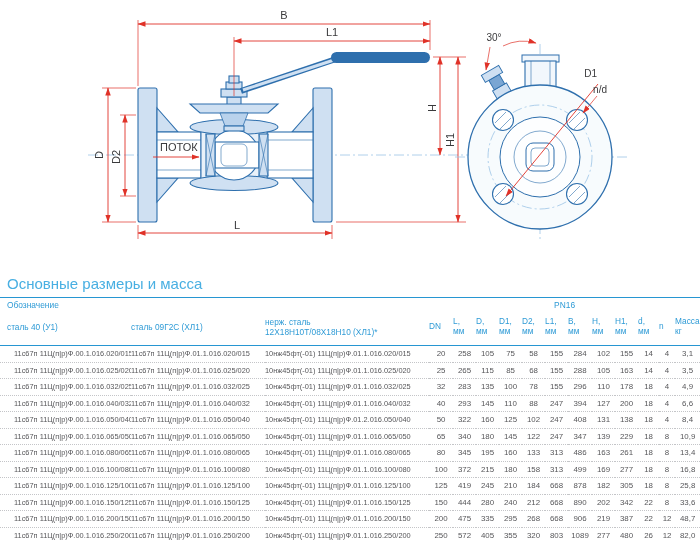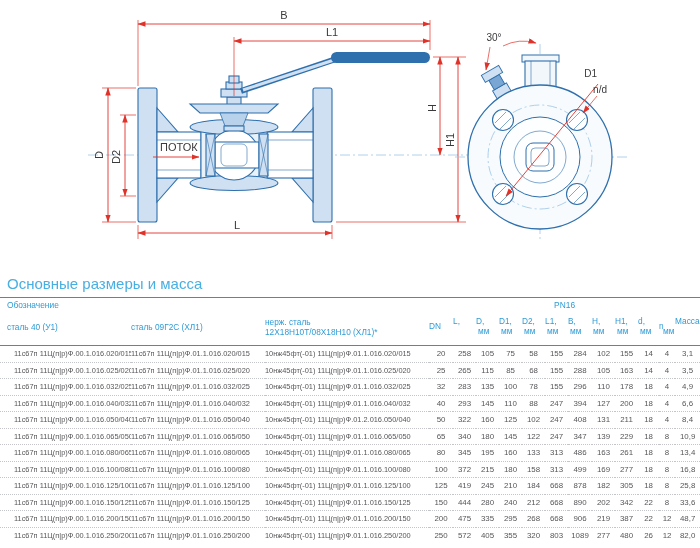--- a/index.html
+++ b/index.html
@@ -15,21 +15,21 @@
   th,td{padding:0;margin:0;font-weight:normal;}
   .ghead th{color:#2f9bd6;font-size:8.4px;height:14px;vertical-align:middle;}
   .desig-h{text-align:left;padding-left:7px;}
   .pn-h{text-align:center;}
   .chead th{color:#2f9bd6;font-size:8.3px;vertical-align:middle;
             border-bottom:1px solid #2796d2;padding-bottom:3px;height:30px;}
   .mat{text-align:left;}
   .mat.first{padding-left:7px;}
   .pre{white-space:pre-line;line-height:1.25;}
   .dimh{text-align:left;line-height:1.2;}
-  .dimh .sub{display:block;margin-left:25px;}
+  .dimh .sub{display:block;}
   .dimh .sub:empty{display:none;}
   tbody td{height:15.5px;color:#57575a;vertical-align:middle;}
   tbody tr + tr td{border-top:1px dotted #c4c5c8;}
   td.desig{font-size:7.4px;white-space:nowrap;overflow:hidden;}
   td.desig.first{padding-left:14px;}
   td.num{font-size:7.9px;text-align:center;}
   
   .bl{stroke:#2e6fad;fill:#cfe0f2;stroke-width:1.1;}
   .blw{stroke:#2e6fad;fill:#ffffff;stroke-width:1.1;}
   .blf{stroke:#2e6fad;fill:#e9f1f9;stroke-width:1;}
@@ -311,21 +311,21 @@
           <td class="desig">11с67п 11Ц(п|р)Ф.01.1.016.050/040</td>
           <td class="desig">10нж45фт(-01) 11Ц(п|р)Ф.01.2.016.050/040</td>
           <td class="num">50</td>
           <td class="num">322</td>
           <td class="num">160</td>
           <td class="num">125</td>
           <td class="num">102</td>
           <td class="num">247</td>
           <td class="num">408</td>
           <td class="num">131</td>
-          <td class="num">211</td>
+          <td class="num">138</td>
           <td class="num">18</td>
           <td class="num">4</td>
           <td class="num">8,4</td>
         </tr>
         <tr>
           <td class="desig first">11с67п 11Ц(п|р)Ф.00.1.016.065/050</td>
           <td class="desig">11с67п 11Ц(п|р)Ф.01.1.016.065/050</td>
           <td class="desig">10нж45фт(-01) 11Ц(п|р)Ф.01.1.016.065/050</td>
           <td class="num">65</td>
           <td class="num">340</td>

